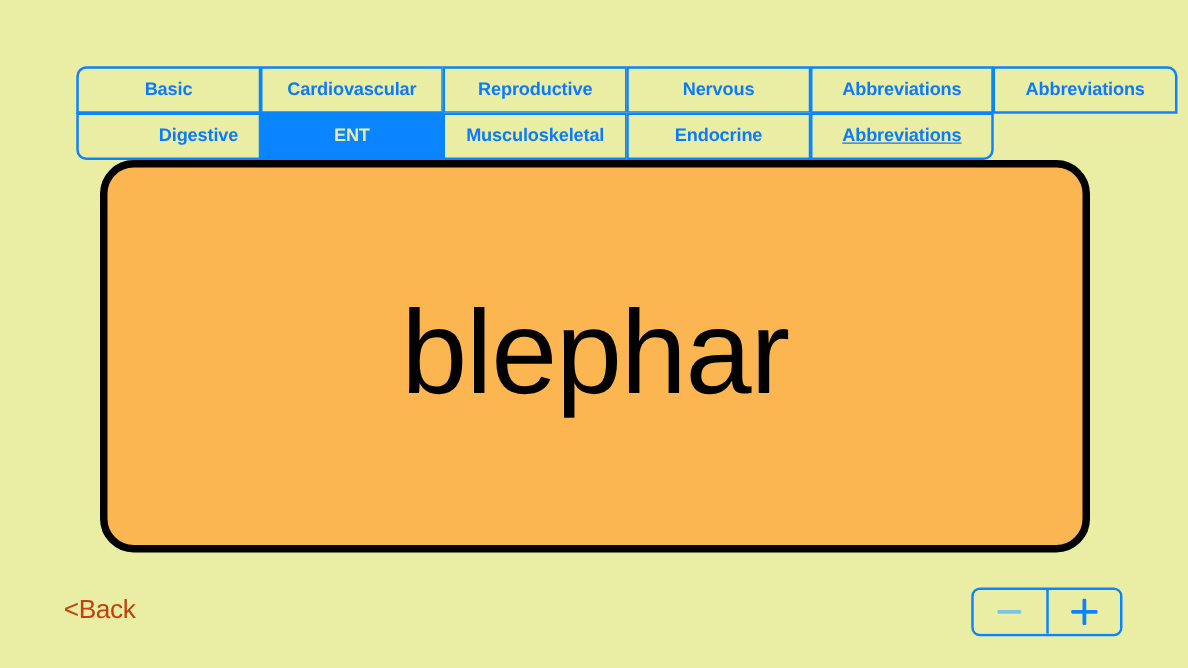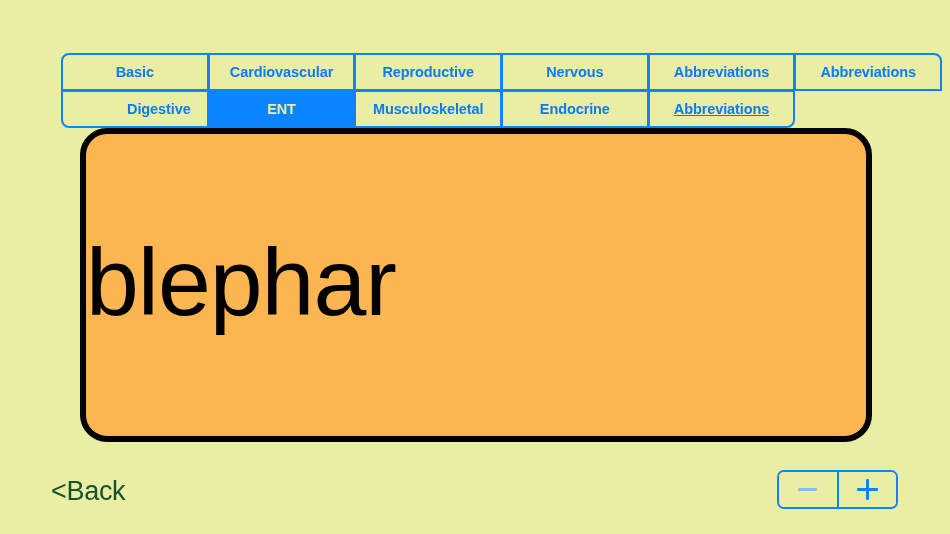--- a/index.html
+++ b/index.html
@@ -72,41 +72,42 @@
     left: 80px;
     top: 128px;
     width: 792px;
     height: 314px;
     box-sizing: border-box;
     background: #fbb551;
     border: 6px solid #000000;
     border-radius: 27px;
     display: flex;
     align-items: center;
+    justify-content: center;
     cursor: pointer;
   }
 
   .card-term {
     font-family: "Liberation Sans", sans-serif;
     font-size: 95px;
     font-weight: normal;
     color: #000000;
     letter-spacing: -1px;
     line-height: 1;
     text-align: center;
     padding-bottom: 6px;
   }
 
   
   .back-link {
     position: absolute;
     left: 51px;
     top: 476px;
-    color: #14532d;
-    font-size: 27px;
+    color: #c2410c;
+    font-size: 21px;
     font-weight: normal;
     text-decoration: none;
     cursor: pointer;
     user-select: none;
     letter-spacing: -0.3px;
   }
 
   
   .stepper {
     position: absolute;

